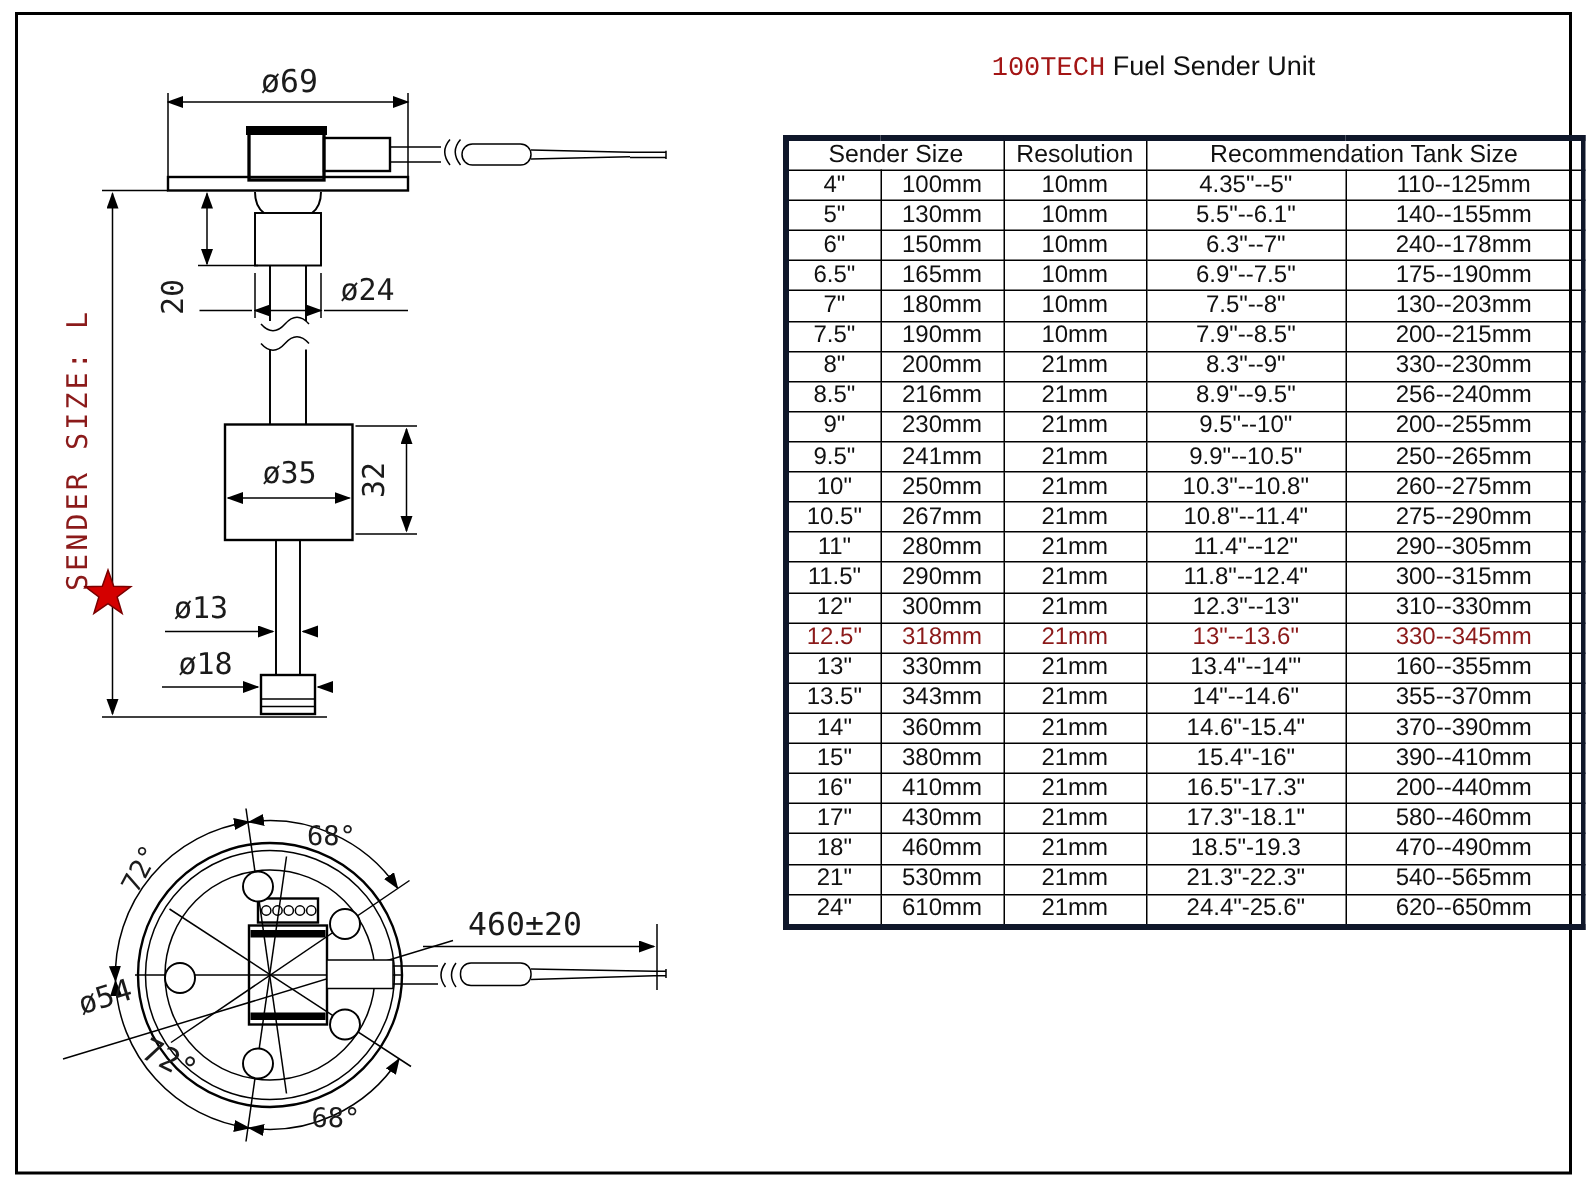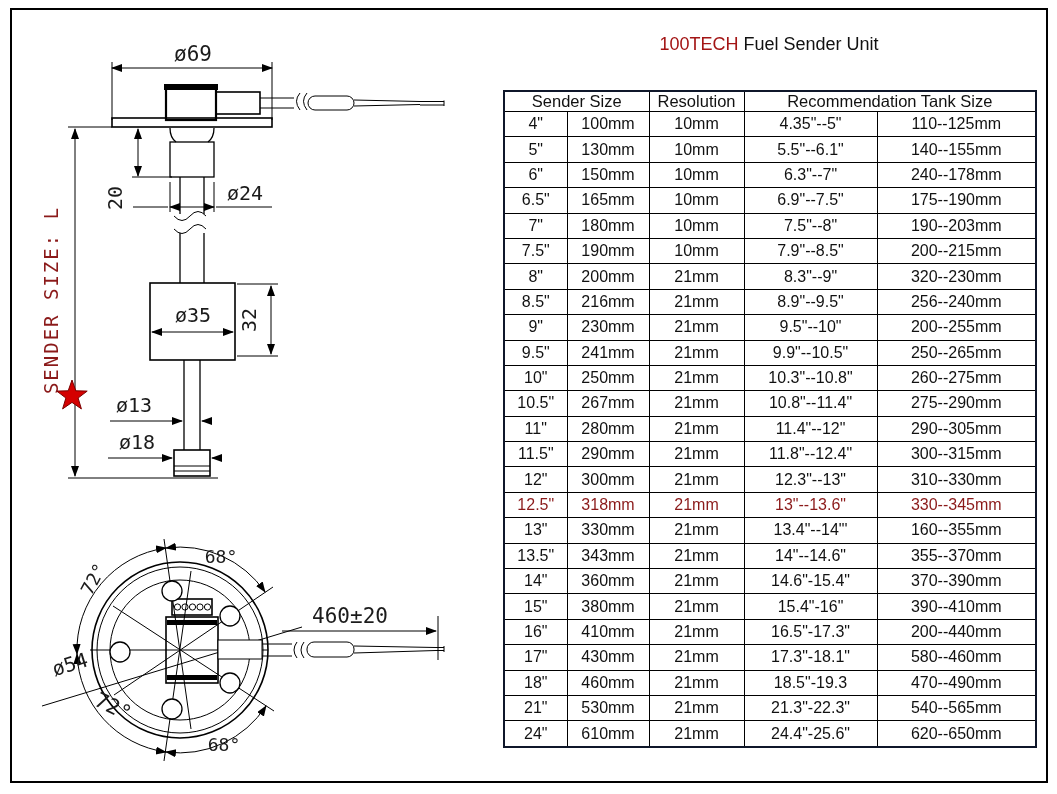--- a/index.html
+++ b/index.html
@@ -4,24 +4,24 @@
 <style>
   html,body{margin:0;padding:0;}
   body{
     width:1057px;height:794px;position:relative;background:#fff;
     font-family:"Liberation Sans",sans-serif;color:#111;overflow:hidden;
   }
   .frame{position:absolute;left:10px;top:8px;width:1034px;height:771px;border:2px solid #000;}
   .drawing{position:absolute;left:0;top:0;}
   .titleblock{position:absolute;left:500px;top:30px;width:538px;text-align:center;
     font-size:18px;line-height:28px;white-space:nowrap;}
-  .brand{color:var(--brand,#a31515);}
-  table.spec{position:absolute;left:503px;top:90px;width:532px;height:658px;
+  .brand{color:var(--brand,#a31515);font-family:Liberation Mono, monospace;}
+  table.spec{position:absolute;left:522px;top:90px;width:532px;height:530px;
     border-collapse:collapse;table-layout:fixed;font-size:16px;text-align:center;
-    border:2px solid #0f172a;}
+    border:4px solid #0f172a;}
   .spec th,.spec td{border:1px solid #000;padding:0 2px;font-weight:normal;
     overflow:hidden;white-space:nowrap;}
   .spec th{font-size:16.5px;}
   .spec tr.hl td{color:var(--hl,#8b1a1a);}
   
   .ln{stroke:#000;fill:none;stroke-width:1.3px;}
   .thin{stroke-width:1px;}
   .med{stroke-width:1.6px;}
   .thick{stroke-width:2.2px;}
   .wfill{fill:#fff;}
@@ -269,35 +269,35 @@
         <td>165mm</td>
         <td>10mm</td>
         <td>6.9"--7.5"</td>
         <td>175--190mm</td>
       </tr>
       <tr>
         <td>7"</td>
         <td>180mm</td>
         <td>10mm</td>
         <td>7.5"--8"</td>
-        <td>190--203mm</td>
+        <td>130--203mm</td>
       </tr>
       <tr>
         <td>7.5"</td>
         <td>190mm</td>
         <td>10mm</td>
         <td>7.9"--8.5"</td>
         <td>200--215mm</td>
       </tr>
       <tr>
         <td>8"</td>
         <td>200mm</td>
         <td>21mm</td>
         <td>8.3"--9"</td>
-        <td>320--230mm</td>
+        <td>330--230mm</td>
       </tr>
       <tr>
         <td>8.5"</td>
         <td>216mm</td>
         <td>21mm</td>
         <td>8.9"--9.5"</td>
         <td>256--240mm</td>
       </tr>
       <tr>
         <td>9"</td>

